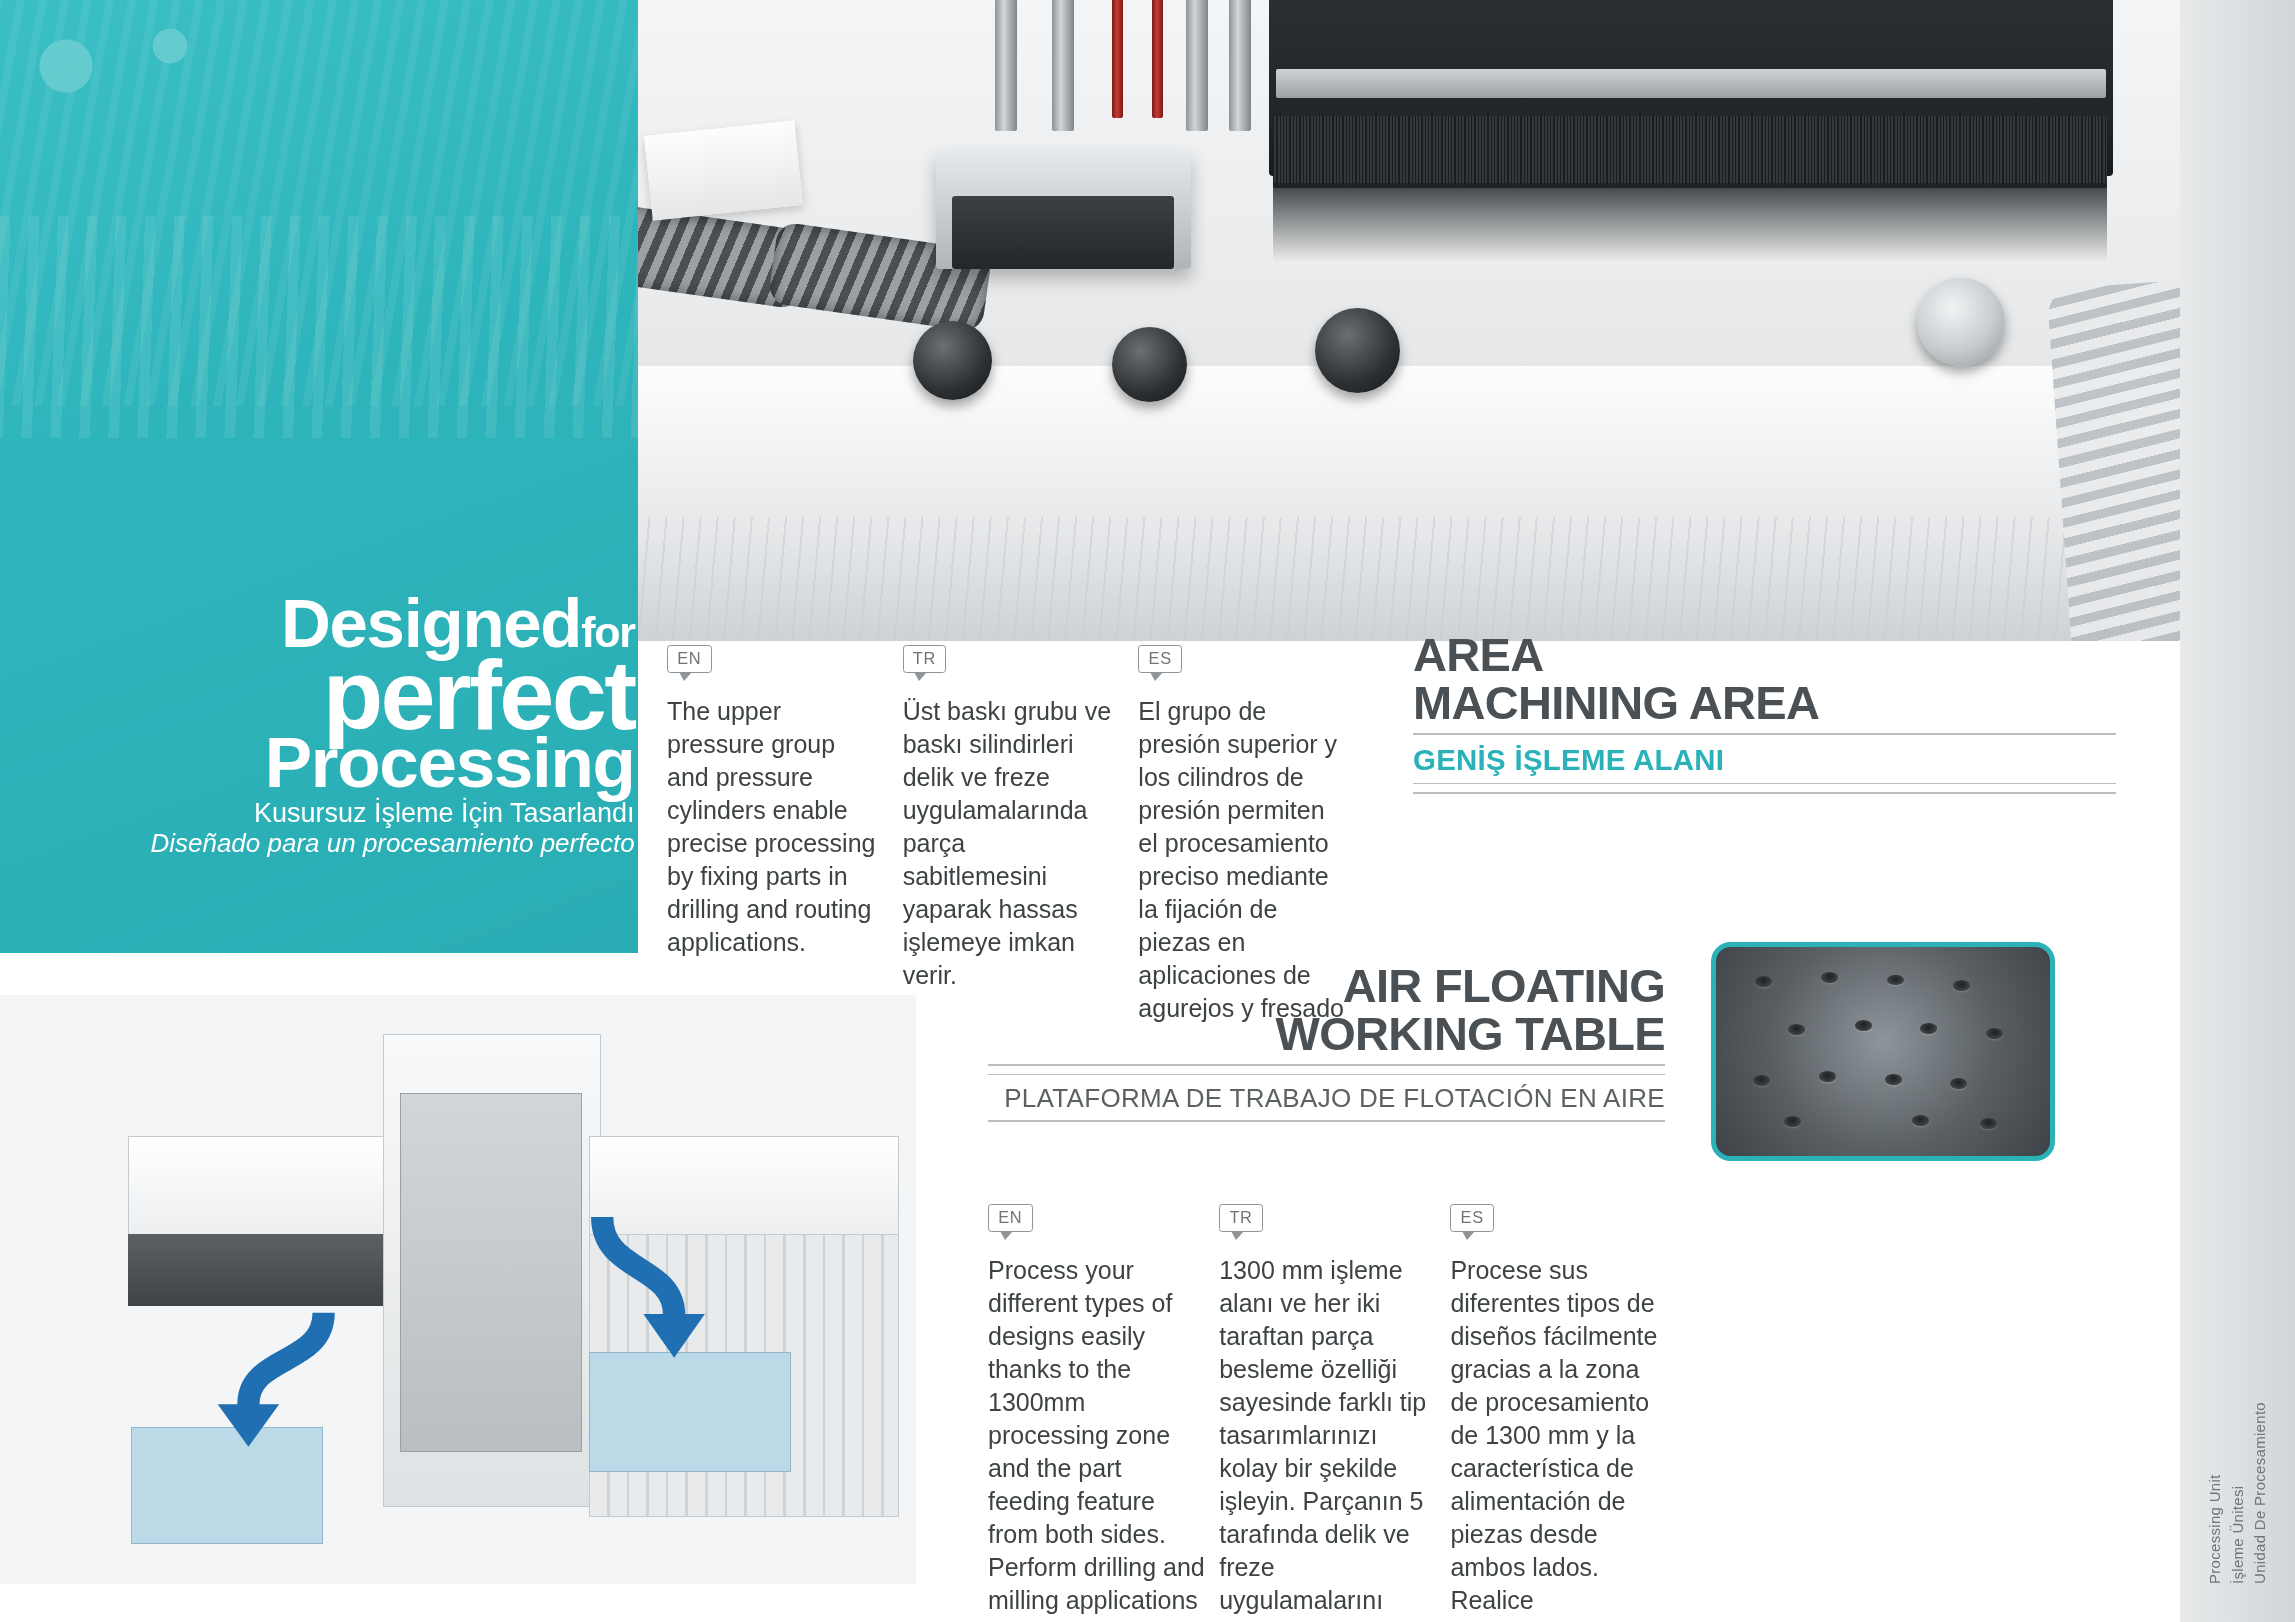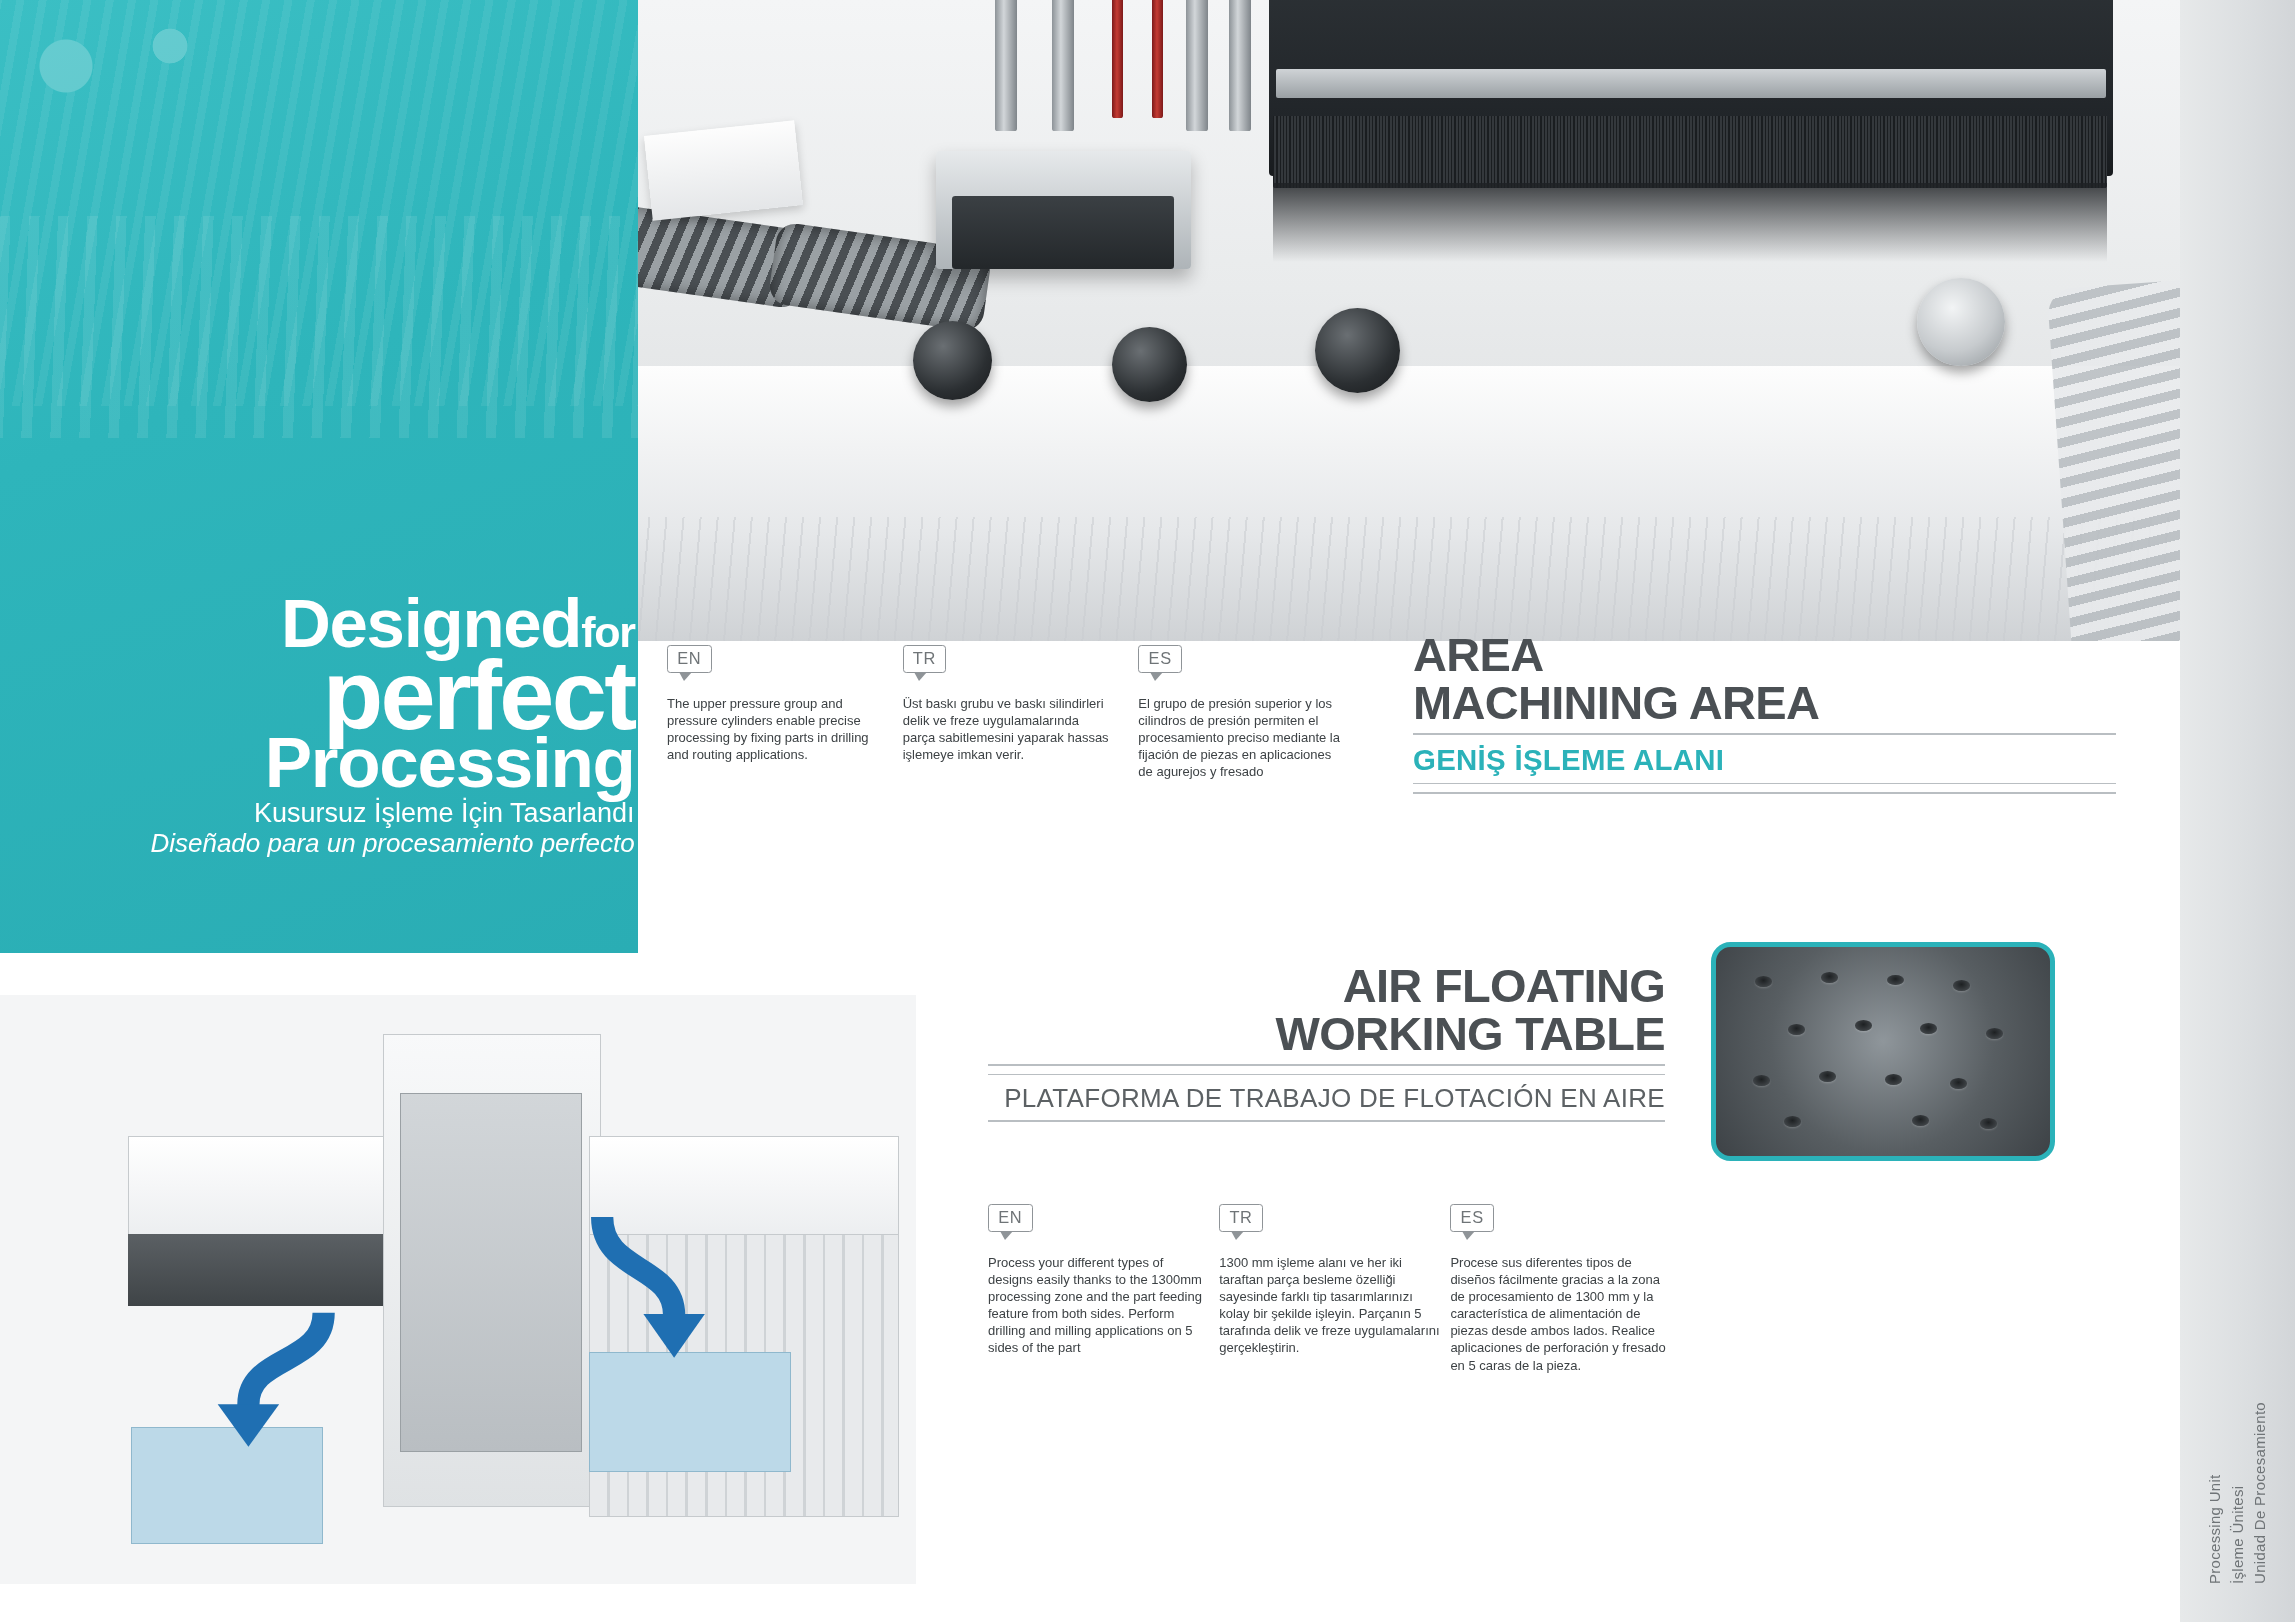--- a/index.html
+++ b/index.html
@@ -129,21 +129,21 @@
     padding:3.3px 9.2px 3.3px 9.2px;
     font-size:16.4px;color:#6f7477;letter-spacing:0.7px;
     background:#fff;
   }
   .lang-badge:after{
     content:"";position:absolute;left:10.5px;bottom:-9.8px;
     border-left:5.9px solid transparent;border-right:8.5px solid transparent;
     border-top:9.8px solid #8f9498;
   }
   .para{
-    font-size:13px;line-height:1.32;color:#3d4245;margin-top:22px;
+    font-size:25px;line-height:1.32;color:#3d4245;margin-top:22px;
   }
 
   .row-top-langs{position:absolute;left:667px;top:645px;width:707px;display:flex;gap:0;}
   .row-top-langs .col{width:216px;margin-right:26px;}
 
   
   .head-block{position:absolute;}
   .h-en{
     font-size:47px;font-weight:bold;color:#4b5054;line-height:1.02;letter-spacing:-0.7px;
   }

